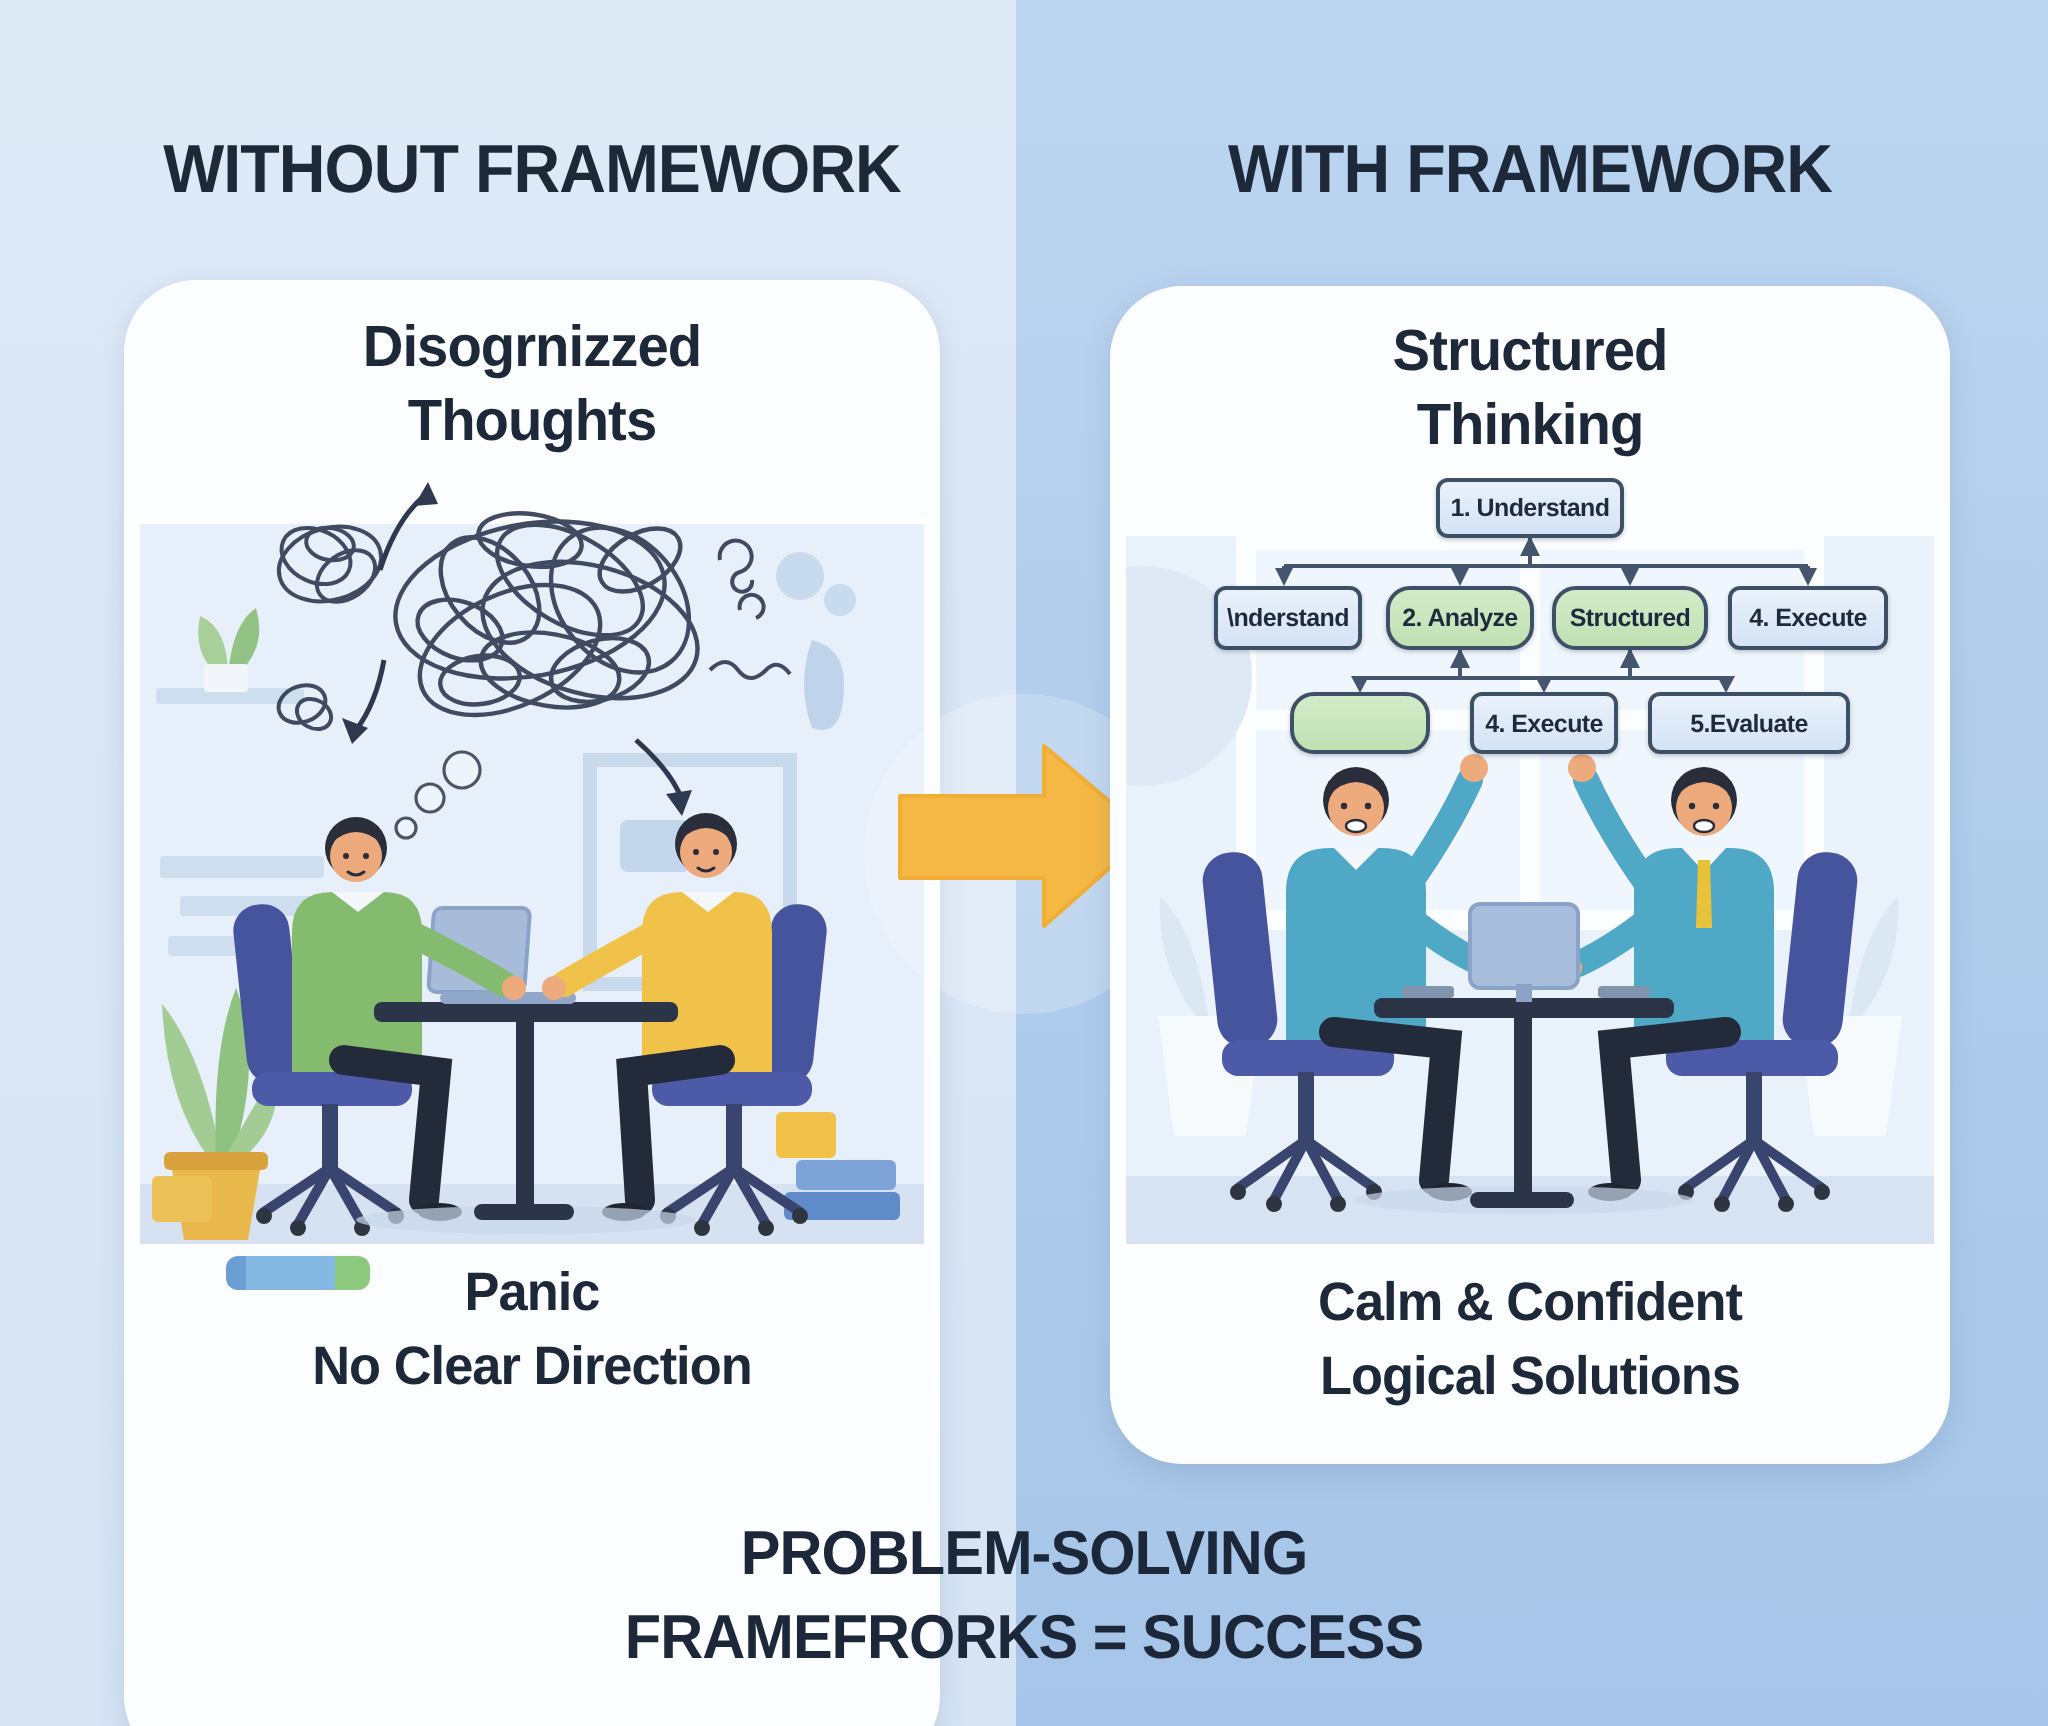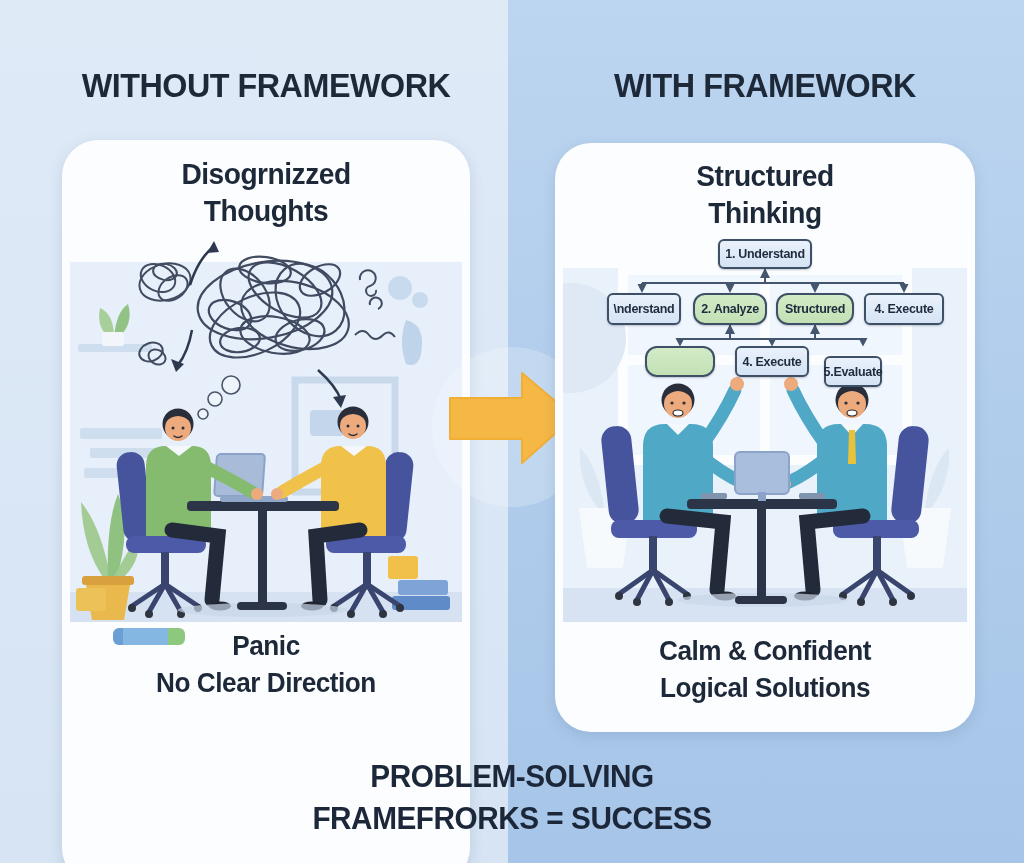--- a/index.html
+++ b/index.html
@@ -369,21 +369,21 @@
       </g>
     </svg>
 
     <div class="fbox blue" style="left:163px;top:96px;width:94px;height:30px;">1. Understand</div>
     <div class="fbox blue" style="left:52px;top:150px;width:74px;height:32px;">\nderstand</div>
     <div class="fbox green" style="left:138px;top:150px;width:74px;height:32px;">2. Analyze</div>
     <div class="fbox green" style="left:221px;top:150px;width:78px;height:32px;">Structured</div>
     <div class="fbox blue" style="left:309px;top:150px;width:80px;height:32px;">4. Execute</div>
     <div class="fbox green" style="left:90px;top:203px;width:70px;height:31px;"></div>
     <div class="fbox blue" style="left:180px;top:203px;width:74px;height:31px;">4. Execute</div>
-    <div class="fbox blue" style="left:269px;top:213px;width:58px;height:31px;">5.Evaluate</div>
+    <div class="fbox blue" style="left:269px;top:203px;width:101px;height:31px;">5.Evaluate</div>
 
     <div class="card-caption">
       <div>Calm &amp; Confident</div>
       <div>Logical Solutions</div>
     </div>
   </div>
 
   <div class="footer-text">
     <div>PROBLEM-SOLVING</div>
     <div>FRAMEFRORKS = SUCCESS</div>

